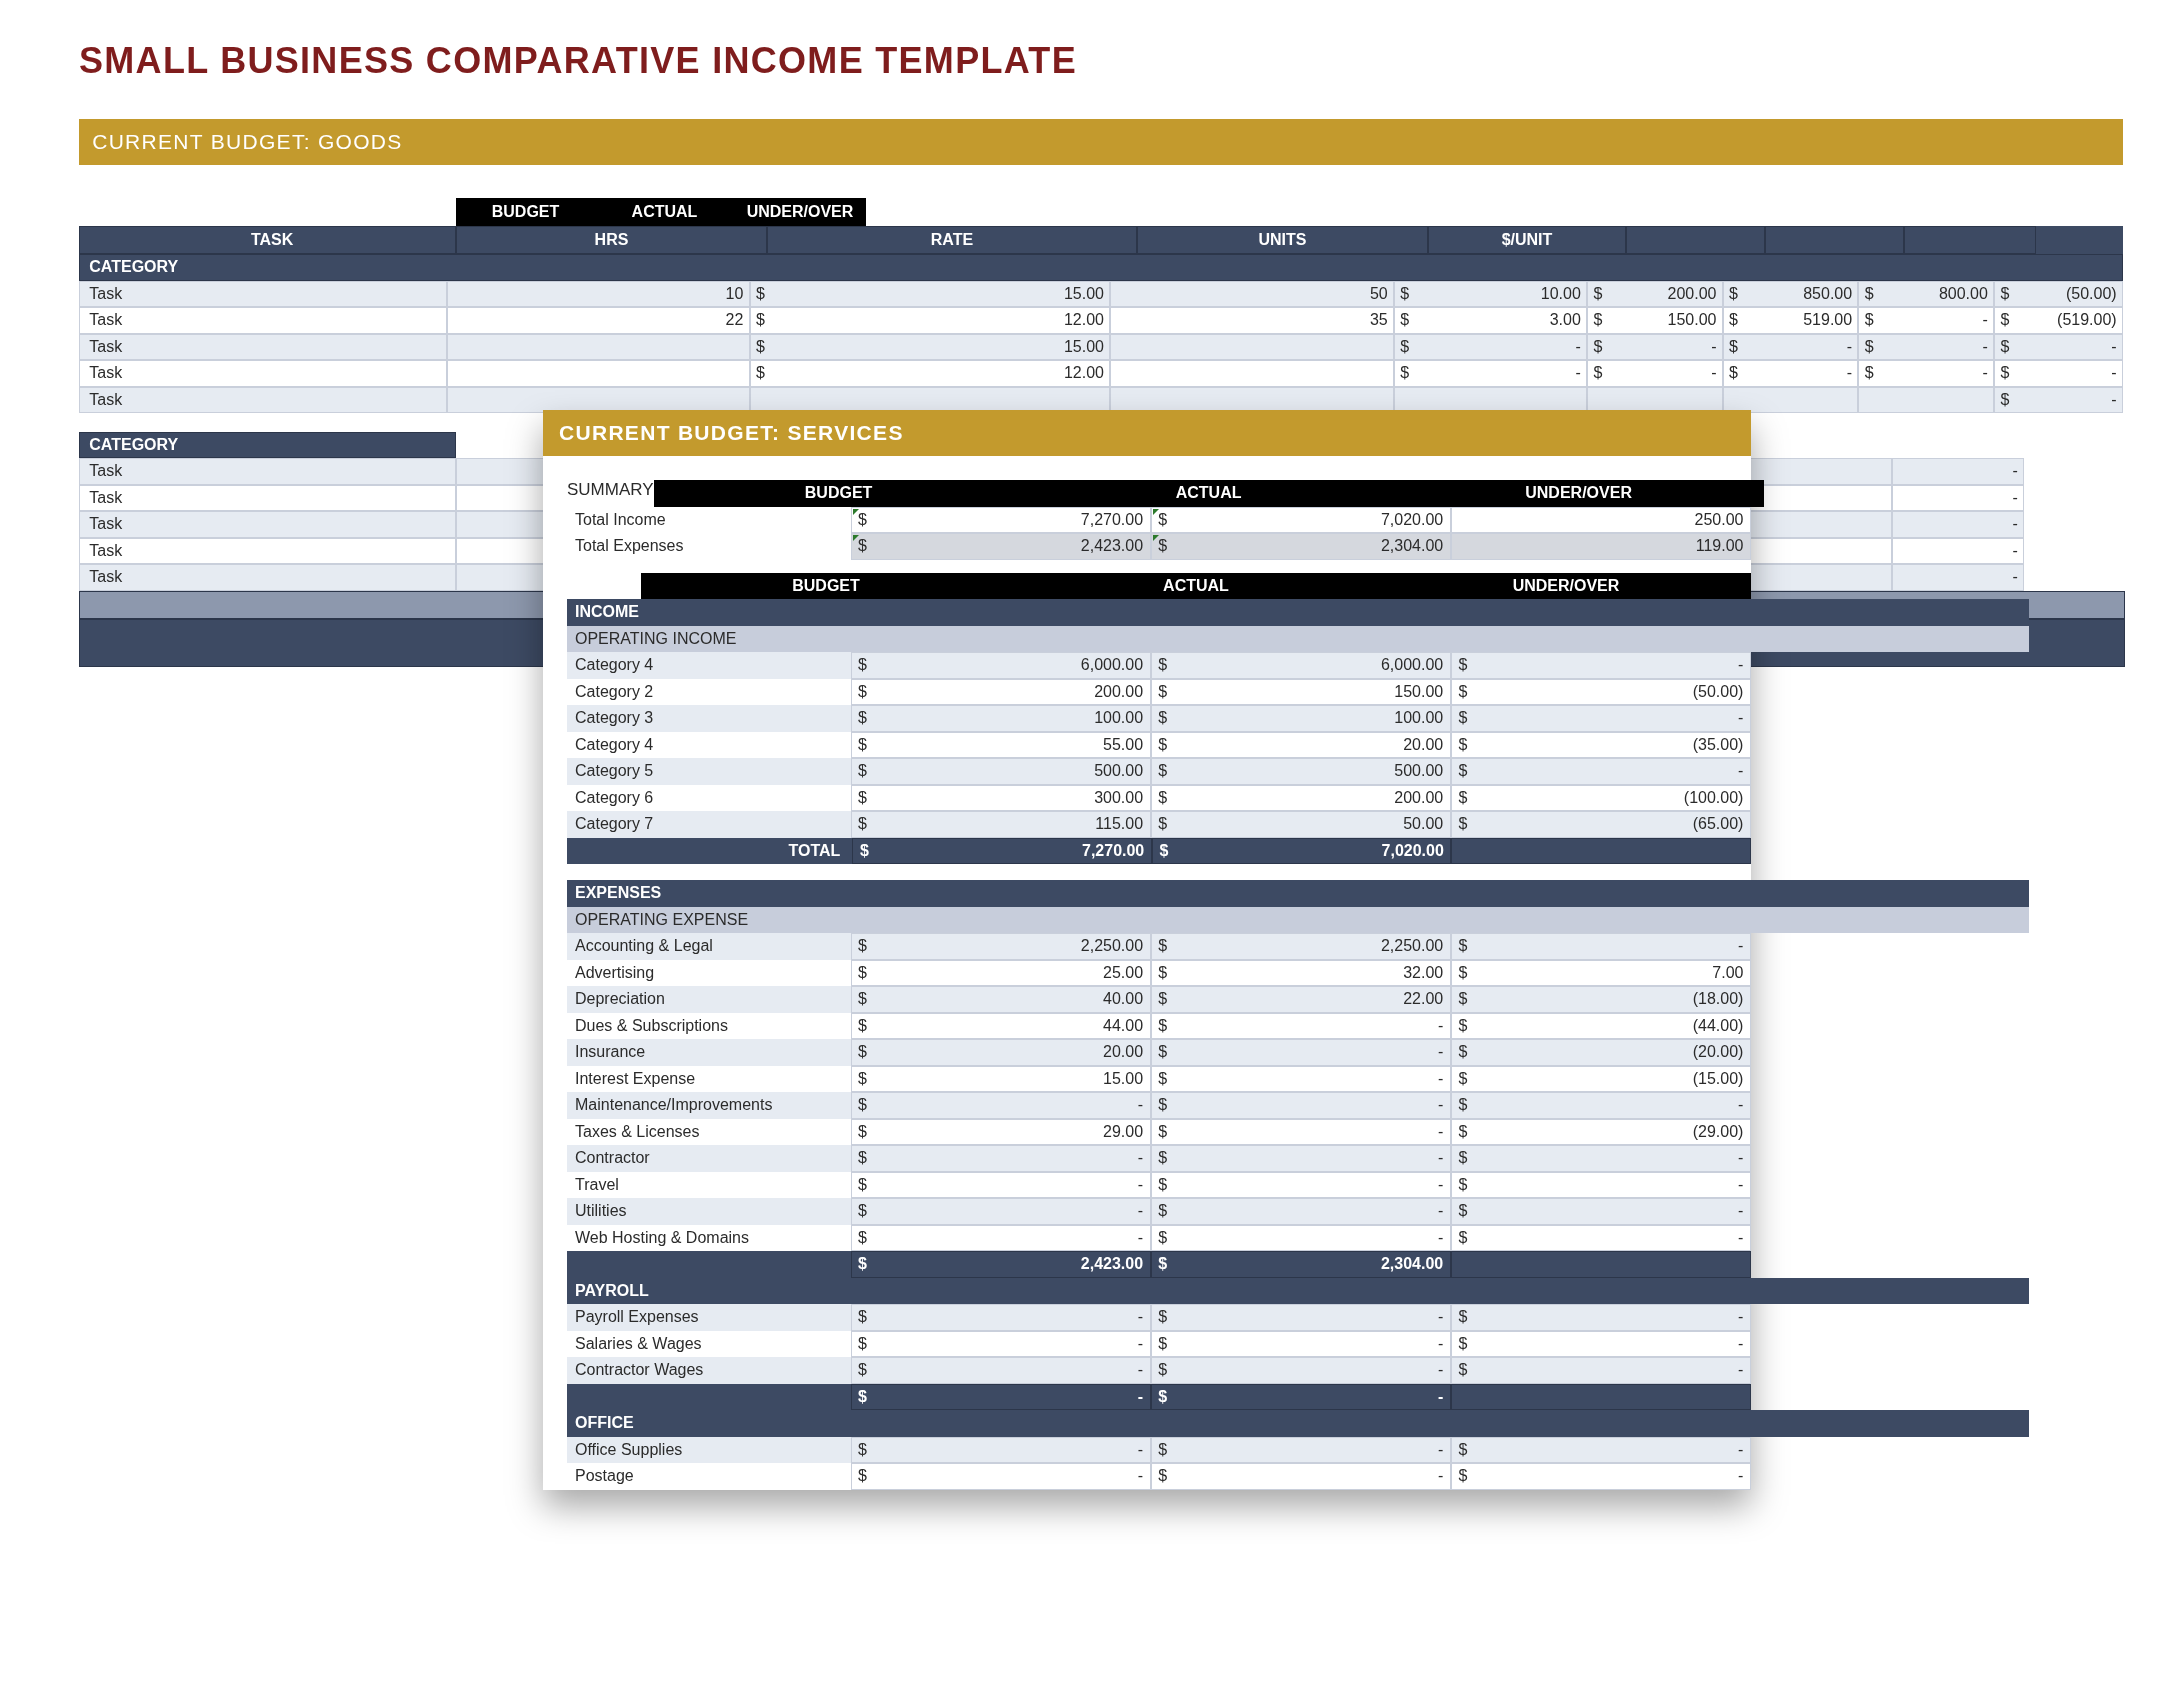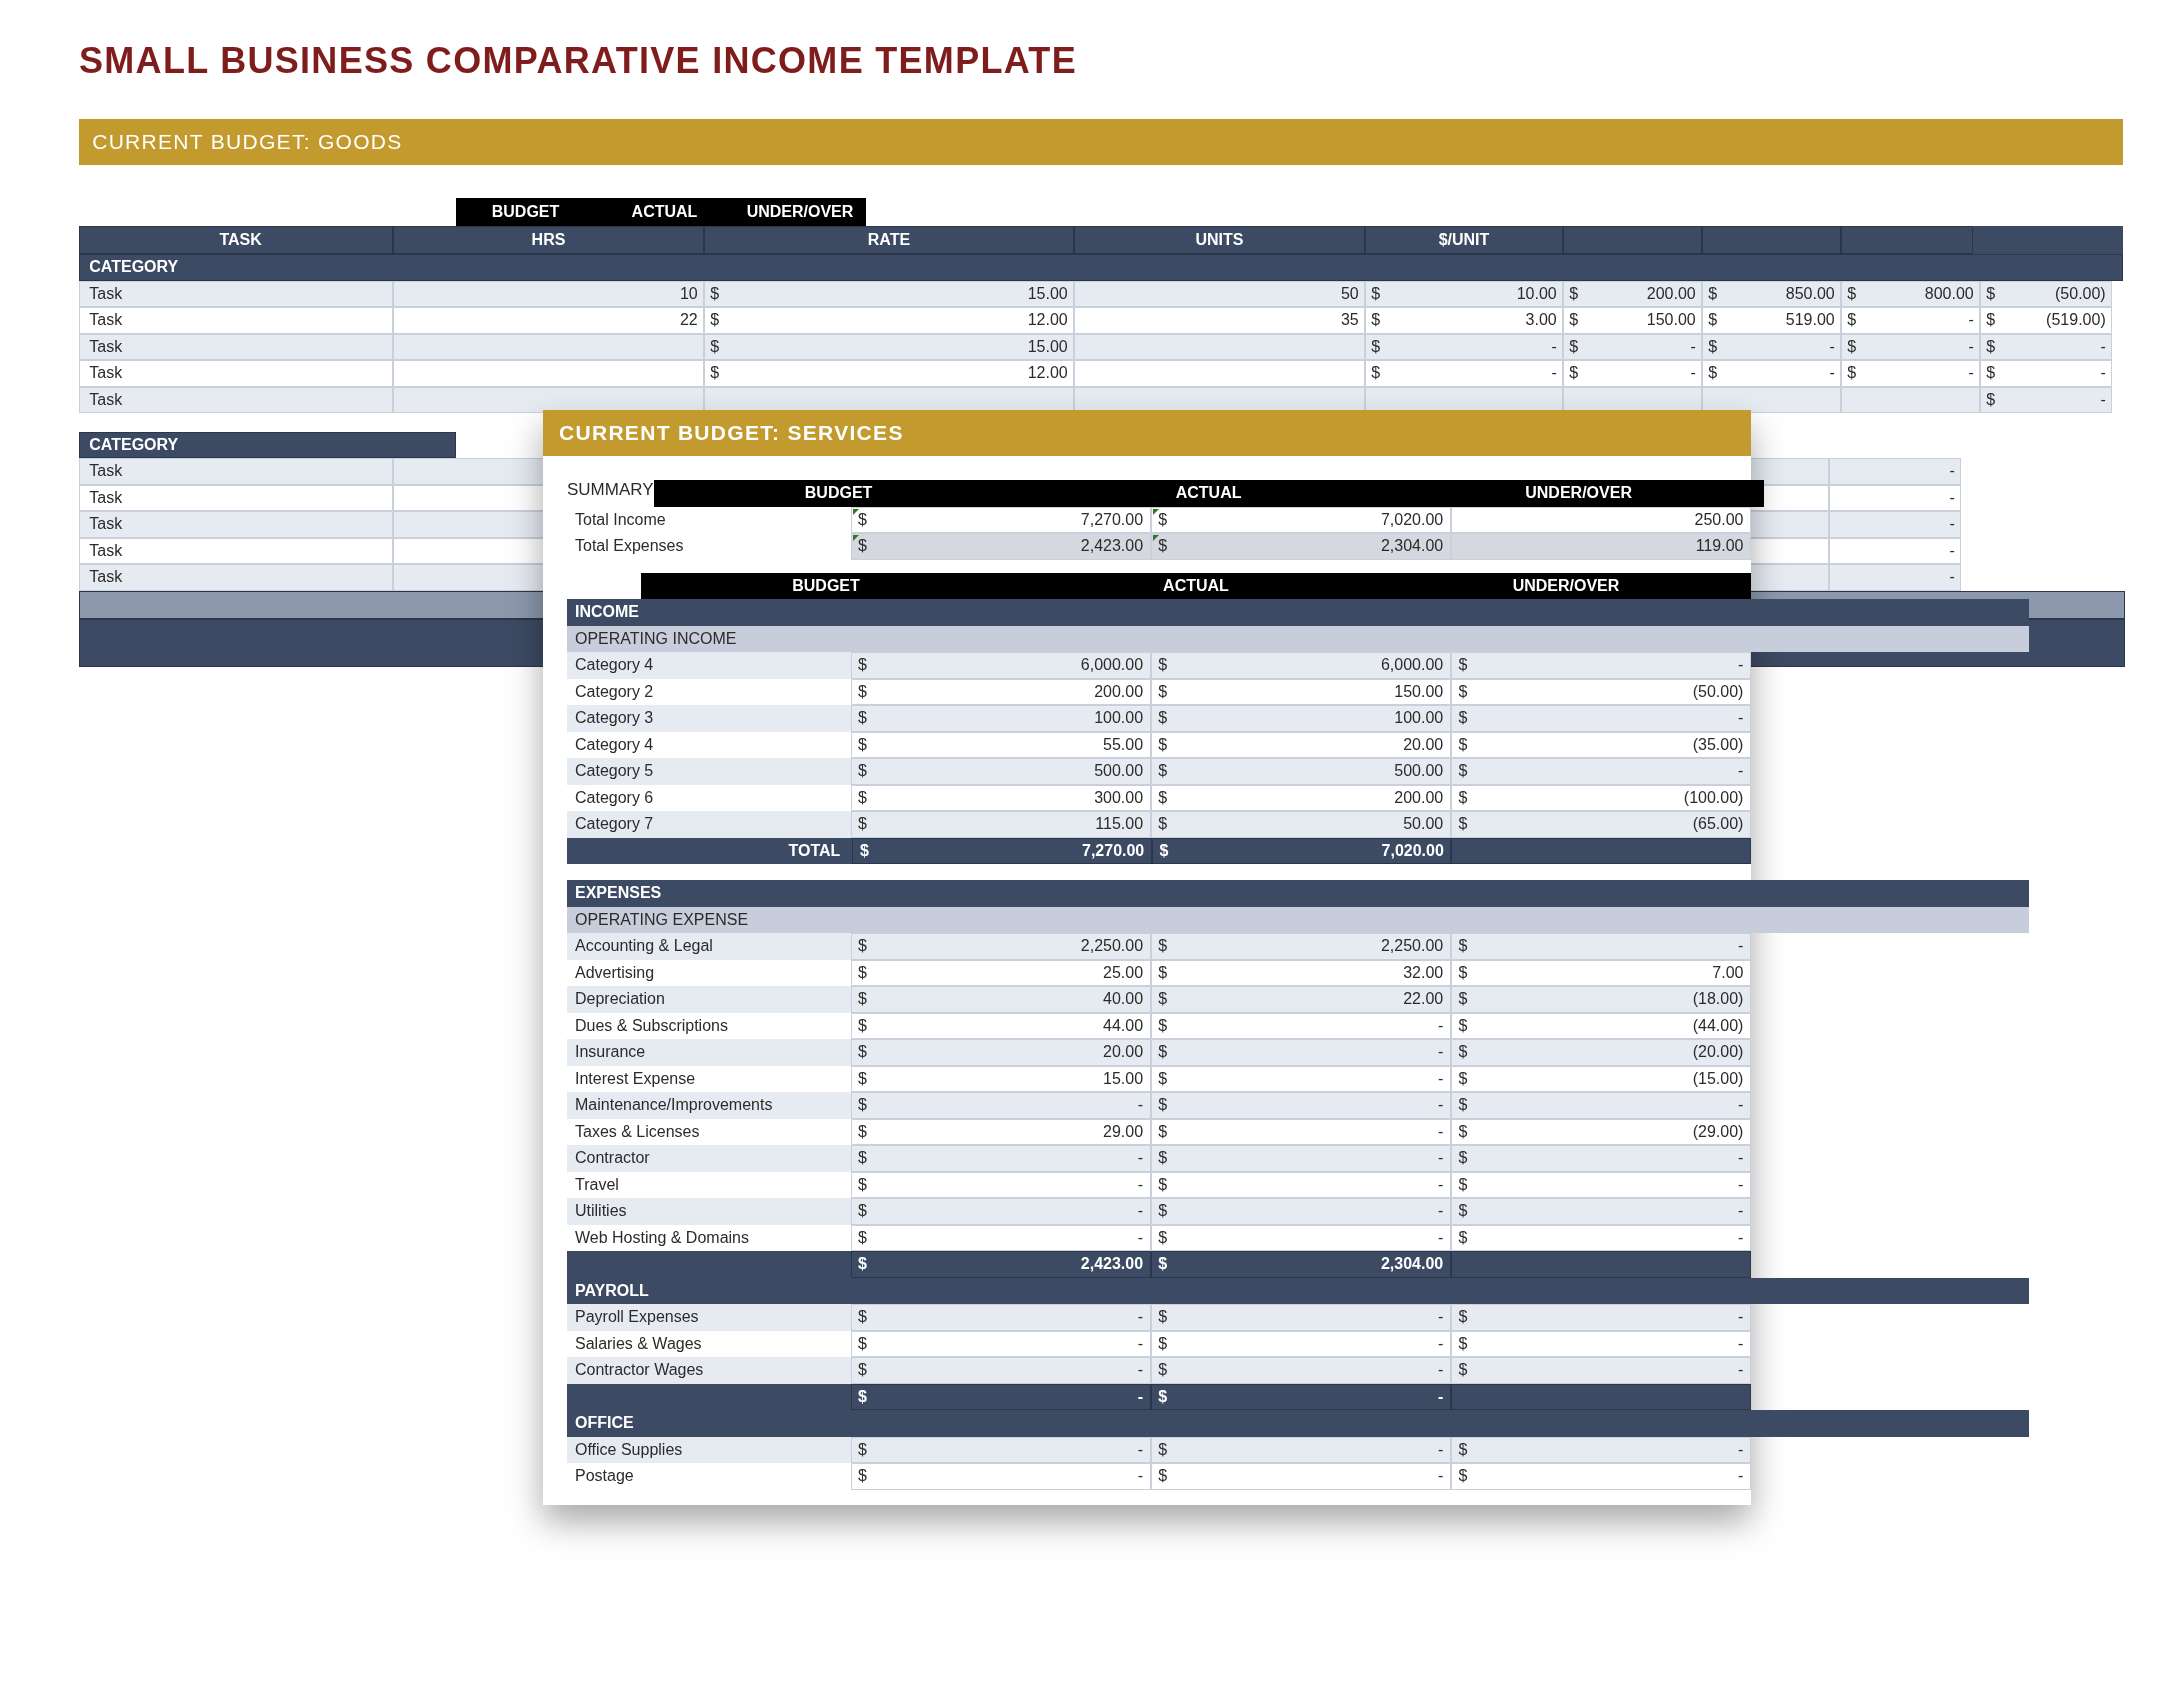--- a/index.html
+++ b/index.html
@@ -14,33 +14,33 @@
   .black-head{display:flex}
   .black-head div{background:#000;color:#fff;font-weight:700;font-size:16px;height:28px;display:flex;align-items:center;justify-content:center;border:0.7px solid #000;box-sizing:border-box}
   .slate-head{display:flex;background:#3d4a63;color:#fff;font-weight:700;font-size:16px}
   .slate-head div{height:28px;display:flex;align-items:center;justify-content:center;border:0.7px solid #2c364a;box-sizing:border-box}
   .cat-bar{background:#3d4a63;color:#fff;font-weight:700;font-size:16px;height:26.5px;display:flex;align-items:center;padding-left:9.3px;box-sizing:border-box;border:0.7px solid #2c364a}
   .bgrow{display:flex;font-size:16px}
   .bgrow div{height:26.5px;border:0.7px solid #c9cfdb;display:flex;align-items:center;box-sizing:border-box;padding:0 5.3px}
   .bgrow.alt div{background:#e6ebf2}
   .bgrow .money{justify-content:space-between}
   .bgrow .num{justify-content:flex-end}
-  .col-task{width:314px;padding-left:9.3px!important}
+  .col-task{width:377px;padding-left:9.3px!important}
   .col-hrs{width:311px}
   .col-rate{width:370px}
   .col-units{width:291px}
   .col-per{width:198px}
   .col-bud{width:139px}
   .col-act{width:139px}
   .col-uo{width:132px}
   .slate-tail{background:#3d4a63;height:46px;border:0.7px solid #2c364a;margin-top:0}
   .slate-tail.thin{height:26.5px;background:#8d98ad}
 
   
-  .panel{position:absolute;left:543px;top:410px;width:1208px;background:#fff;box-shadow:0 16.5px 33px rgba(0,0,0,.35);padding-bottom:15px}
+  .panel{position:absolute;left:543px;top:410px;width:1208px;background:#fff;box-shadow:0 16.5px 33px rgba(0,0,0,.35);padding-bottom:0}
   .p-gold{background:#C39A2D;color:#fff;font-size:21px;font-weight:700;letter-spacing:1.3px;height:46px;display:flex;align-items:center;padding-left:16px}
   .p-body{padding:24px 0 0 24px}
   .sum-label-col{width:351px}
   .sum-head{font-size:17px;color:#2b2b2b;margin-bottom:4px}
   .p-black{display:flex}
   .p-black div{background:#000;color:#fff;font-weight:700;font-size:16px;height:26.5px;display:flex;align-items:center;justify-content:center;box-sizing:border-box}
   .colB{width:370px}
   .colA{width:370px}
   .colU{width:370px}
   .srow{display:flex;font-size:16px}

